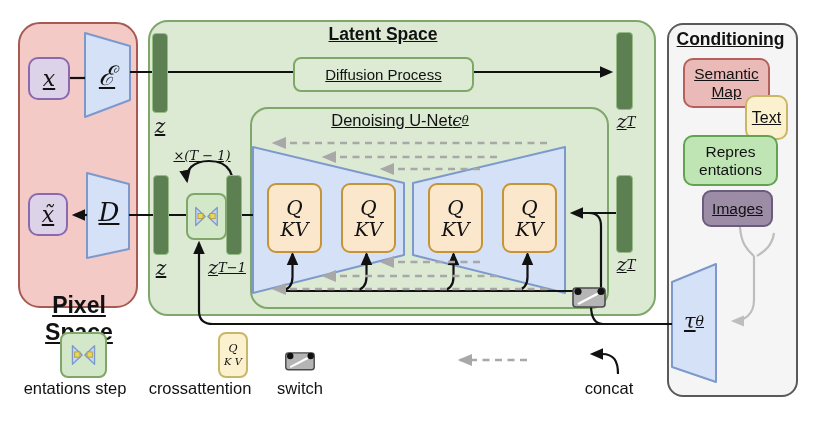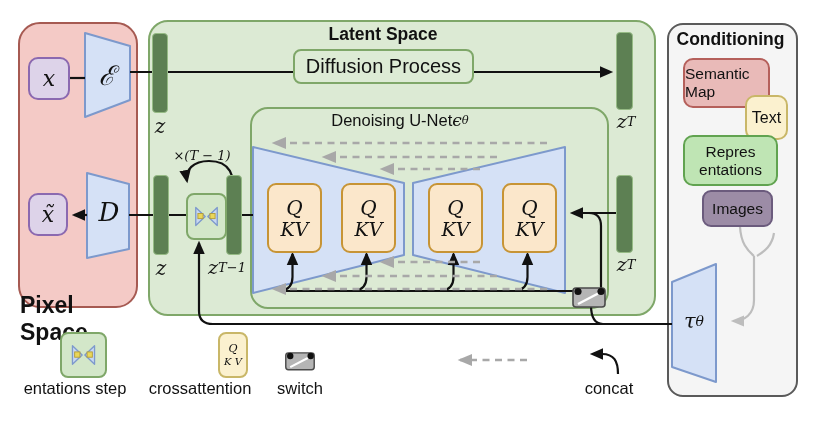--- a/index.html
+++ b/index.html
@@ -4,21 +4,21 @@
 <style>
   html,body{margin:0;padding:0;background:#fff;}
   #canvas{position:relative;width:816px;height:428px;background:#fff;overflow:hidden;
           font-family:"Liberation Sans",sans-serif;color:#111;}
   .abs{position:absolute;}
   .layer1{z-index:1;}
   #overlay{position:absolute;left:0;top:0;z-index:2;pointer-events:none;}
   .top{z-index:3;}
   .box{box-sizing:border-box;border-radius:10px;}
   .bigbox{box-sizing:border-box;border-radius:20px;}
-  .ctr{display:flex;align-items:center;justify-content:center;text-align:left;}
+  .ctr{display:flex;align-items:center;justify-content:center;text-align:center;text-decoration:underline;}
   .col{display:flex;flex-direction:column;align-items:center;justify-content:center;text-align:center;}
   .bold{font-weight:bold;}
   .math{font-family:"DejaVu Serif",serif;font-style:italic;}
   .sub{font-size:0.60em;font-style:italic;vertical-align:-0.28em;}
   .bar{background:#5d8053;border:1.5px solid #96bb85;border-radius:4px;box-sizing:border-box;}
   .pixel-space{background:#f4cac6;border:2.5px solid #a65a52;}
   .latent{background:#dcead4;border:2.5px solid #7fa769;}
   .unet{background:#dcead4;border:2px solid #7fa769;border-radius:18px;}
   .greenbox{background:#ddebd5;border:2px solid #7fa769;border-radius:8px;}
   .purple{background:#ddd3e9;border:2px solid #8b69b0;}
@@ -101,21 +101,21 @@
   <div class="abs top box purple ctr" style="left:28px;top:57px;width:42px;height:43px;">
     <span class="math" style="font-size:22px;">x</span>
   </div>
   <div class="abs top box purple ctr" style="left:28px;top:193px;width:40px;height:43px;">
     <span class="math" style="font-size:22px;">x̃</span>
   </div>
   <div class="abs top ctr math" style="left:88px;top:56px;width:38px;font-size:27px;">ℰ</div>
   <div class="abs top ctr math" style="left:90px;top:197px;width:38px;font-size:26px;">D</div>
 
   <div class="abs top ctr bold" style="left:148px;top:24px;width:470px;font-size:17.5px;">Latent Space</div>
-  <div class="abs top greenbox ctr" style="left:293px;top:49px;width:177px;height:31px;font-size:20px;">Diffusion Process</div>
+  <div class="abs top greenbox ctr" style="left:293px;top:57px;width:177px;height:31px;font-size:15px;">Diffusion Process</div>
 
   <div class="abs top bar" style="left:152px;top:33px;width:16px;height:80px;"></div>
   <div class="abs top bar" style="left:616px;top:32px;width:17px;height:78px;"></div>
   <div class="abs top bar" style="left:153px;top:175px;width:16px;height:80px;"></div>
   <div class="abs top bar" style="left:226px;top:175px;width:16px;height:80px;"></div>
   <div class="abs top bar" style="left:616px;top:175px;width:17px;height:78px;"></div>
 
   <div class="abs top ctr math" style="left:148px;top:114px;width:24px;font-size:20px;">z</div>
   <div class="abs top ctr" style="left:608px;top:110px;width:36px;">
     <span class="math" style="font-size:19px;">z</span>

